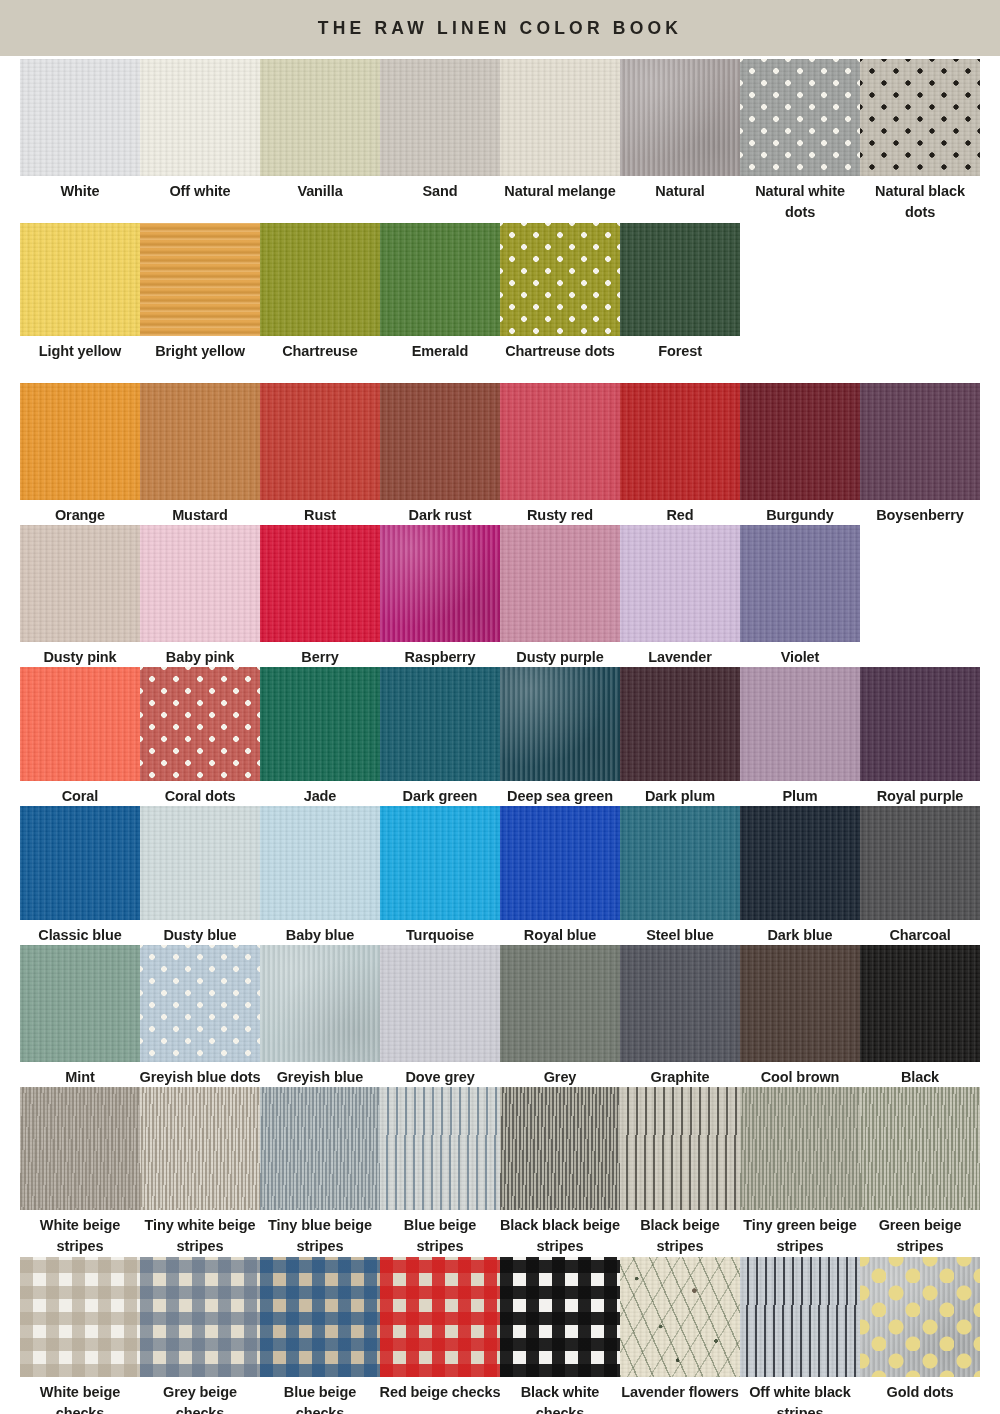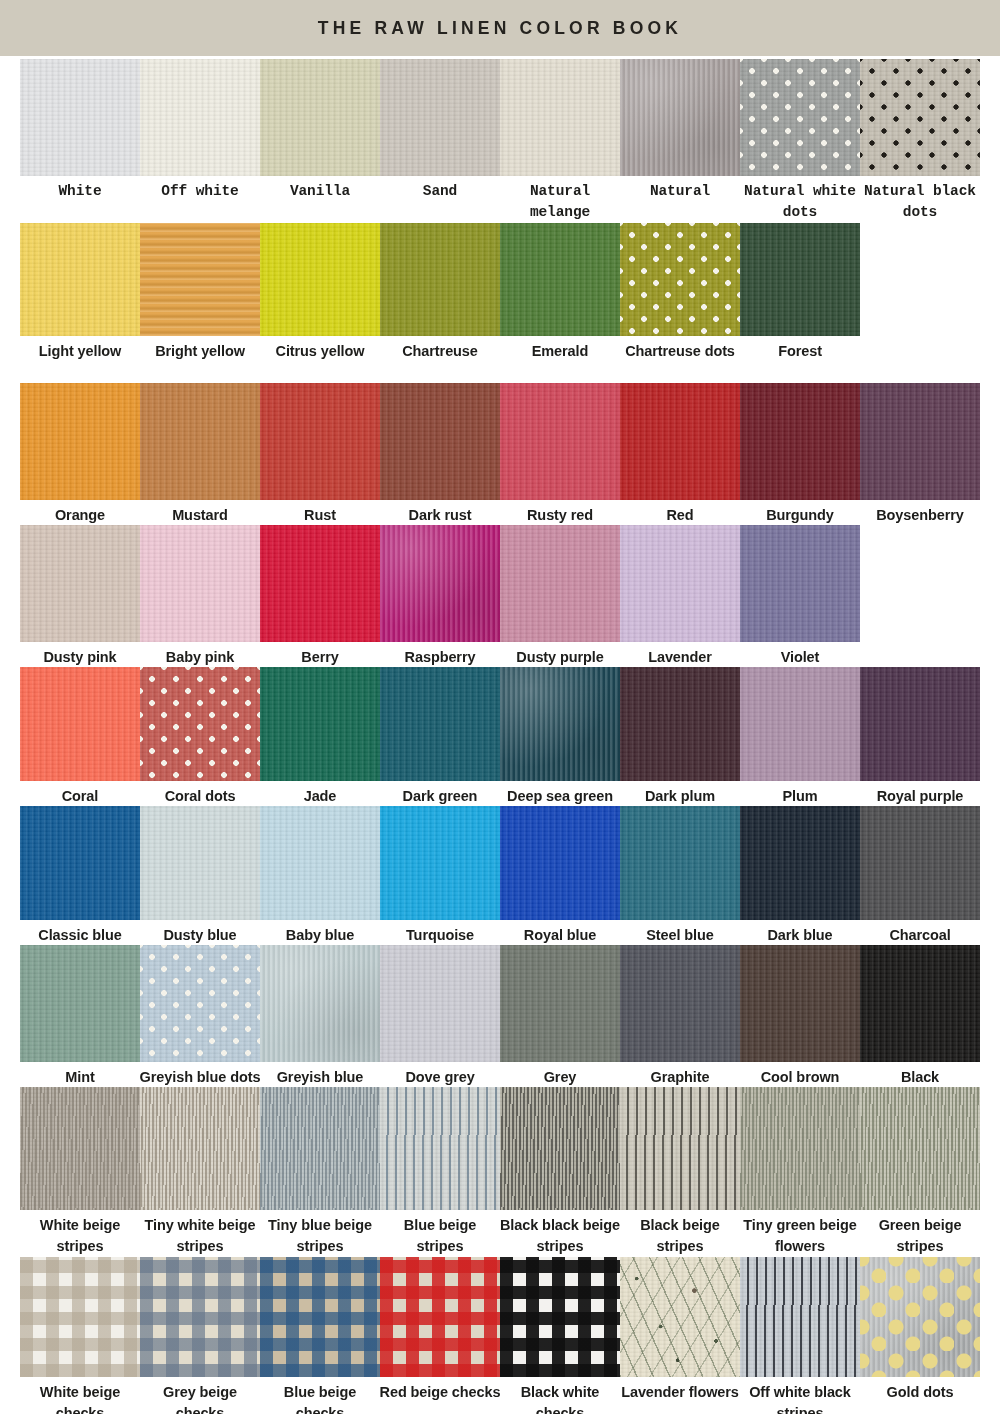--- a/index.html
+++ b/index.html
@@ -68,21 +68,21 @@
   .r0 .swatch { height: 117px; }
   .r1 .swatch { height: 113px; }
   .r2 .swatch { height: 117px; }
   .r3 .swatch { height: 117px; }
   .r4 .swatch { height: 114px; }
   .r5 .swatch { height: 114px; }
   .r6 .swatch { height: 117px; }
   .r7 .swatch { height: 123px; }
   .r8 .swatch { height: 120px; }
 
-  .r0 { margin-top: 3px; font-family: Liberation Mono, monospace; }
+  .r0 { margin-top: 3px; }
   .r0 .label-wrap { height: 44px; }
   .r1 .label-wrap { height: 44px; }
   .r2 .label-wrap { height: 22px; }
   .r3 .label-wrap { height: 22px; }
   .r4 .label-wrap { height: 22px; }
   .r5 .label-wrap { height: 22px; }
   .r6 .label-wrap { height: 22px; }
   .r7 .label-wrap { height: 44px; }
   .r8 .label-wrap { height: 44px; }
   .label-wrap { width: 124px; display: flex; justify-content: center; align-items: flex-start; }
@@ -254,28 +254,20 @@
       </div>
       <div class="cell">
         <div class="swatch" style="background: rgb(226, 161, 69);">
           <div class="tex crinkle"></div>
         </div>
         <div class="label-wrap">
           <div class="label">Bright yellow</div>
         </div>
       </div>
       <div class="cell">
-        <div class="swatch" style="background: rgb(213, 212, 18);">
-          <div class="tex lin"></div>
-        </div>
-        <div class="label-wrap">
-          <div class="label">Citrus yellow</div>
-        </div>
-      </div>
-      <div class="cell">
         <div class="swatch" style="background: rgb(139, 146, 33);">
           <div class="tex lin"></div>
         </div>
         <div class="label-wrap">
           <div class="label">Chartreuse</div>
         </div>
       </div>
       <div class="cell">
         <div class="swatch" style="background: rgb(76, 122, 51);">
           <div class="tex lin"></div>
@@ -670,21 +662,21 @@
         </div>
         <div class="label-wrap">
           <div class="label">Black beige stripes</div>
         </div>
       </div>
       <div class="cell">
         <div class="swatch" style="background: rgb(185, 184, 168);">
           <div class="tex lin stripe-fine" style="--sc: rgba(90,96,78,0.5);"></div>
         </div>
         <div class="label-wrap">
-          <div class="label">Tiny green beige flowers</div>
+          <div class="label">Tiny green beige stripes</div>
         </div>
       </div>
       <div class="cell">
         <div class="swatch" style="background: rgb(195, 195, 178);">
           <div class="tex lin stripe-fine" style="--sc: rgba(104,110,88,0.62);"></div>
         </div>
         <div class="label-wrap">
           <div class="label">Green beige stripes</div>
         </div>
       </div>

